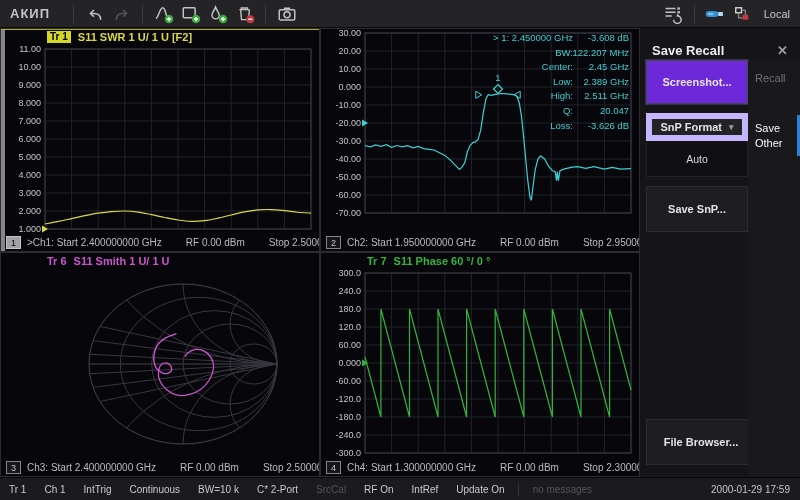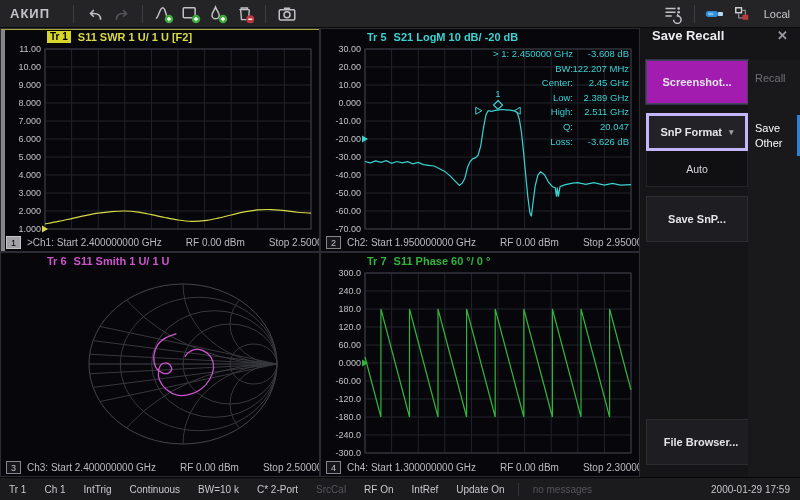--- a/index.html
+++ b/index.html
@@ -27,28 +27,28 @@
   .meas{font-size:11px;}
   .pf{position:absolute;left:0;bottom:0;right:0;height:17px;display:flex;align-items:center;
     padding:0 5px;font-size:10px;color:#bcbcc0;}
   .chbox{width:15px;height:13px;border:1px solid #85858a;color:#c4c4c8;font-size:9px;display:flex;
     align-items:center;justify-content:center;margin-right:6px;background:#17171b;flex:none;}
   .chbox.active{background:#a2a2a6;color:#000;border-color:#c4c4c8;}
   .pftext{flex:1;display:flex;justify-content:center;gap:24px;white-space:nowrap;}
 
   
   .sidebar{position:absolute;top:28px;left:640px;width:160px;height:449px;background:#151518;}
-  .sb-title{height:30px;display:flex;align-items:flex-start;padding:0 12px;font-size:13px;
+  .sb-title{height:30px;display:flex;align-items:flex-end;padding:0 12px;font-size:13px;
     font-weight:bold;color:#ededf0;}
   .sb-close{margin-left:auto;color:#9a9aa0;font-size:13px;cursor:default;}
   .sb-col{position:absolute;left:6px;top:32px;width:102px;}
   .sb-btn{background:#1e1e22;border:1px solid #2c2c31;color:#e4e4e8;font-weight:bold;font-size:11px;
     display:flex;align-items:center;justify-content:center;text-align:center;margin-bottom:9px;}
-  .sb-btn.focus{border-color:#45455c;box-shadow:0 0 0 1px #32324a;background:#a21caf;}
-  .sb-drop-top{height:38px;background:#232327;border:3px solid #c4b5fd;display:flex;align-items:center;
+  .sb-btn.focus{border-color:#45455c;box-shadow:0 0 0 1px #32324a;background:#6d28d9;}
+  .sb-drop-top{height:28px;background:#232327;border:6px solid #c4b5fd;display:flex;align-items:center;
     justify-content:center;gap:7px;font-weight:bold;font-size:11px;color:#e4e4e8;}
   .sb-caret{color:#9a9aa0;font-size:9px;}
   .sb-auto{height:36px;background:#101013;border:1px solid #232327;border-top:none;display:flex;
     align-items:center;justify-content:center;font-size:10.5px;color:#d8d8dc;margin-bottom:9px;}
   .sb-file{position:absolute;left:6px;bottom:12px;width:110px;height:46px;margin:0;}
   .sb-tabs{position:absolute;right:0;top:32px;width:52px;bottom:0;background:#19191c;}
   .sb-tab{padding:11px 7px;font-size:11px;color:#6f6f75;line-height:1.3;position:relative;}
   .sb-tab.active{color:#fafafa;}
   .sb-tab.active::after{content:"";position:absolute;right:0;top:5px;bottom:5px;width:3px;background:#2f7fd6;}
   .sb-tab + .sb-tab{margin-top:14px;}
@@ -198,24 +198,20 @@
         <span>&gt;Ch1: Start 2.400000000 GHz</span>
         <span>RF 0.00 dBm</span>
         <span>Stop 2.500000000 GHz</span>
       </span>
     </div>
     <div class="activebar"></div>
     <div class="activetop"></div>
   </div>
 
   <div class="panel">
-    <div class="ph">
-      <span class="trlabel" style="color:#3bd2d2">Tr 5</span>
-      <span class="meas" style="color:#3bd2d2">S21 LogM 10 dB/ -20 dB</span>
-    </div>
     <svg class="chart-svg" width="318" height="189">
         <line x1="44" y1="4" x2="44" y2="184" stroke="#23232d" stroke-width="1"></line>
         <line x1="70.6" y1="4" x2="70.6" y2="184" stroke="#23232d" stroke-width="1"></line>
         <line x1="97.2" y1="4" x2="97.2" y2="184" stroke="#23232d" stroke-width="1"></line>
         <line x1="123.8" y1="4" x2="123.8" y2="184" stroke="#23232d" stroke-width="1"></line>
         <line x1="150.4" y1="4" x2="150.4" y2="184" stroke="#23232d" stroke-width="1"></line>
         <line x1="177" y1="4" x2="177" y2="184" stroke="#23232d" stroke-width="1"></line>
         <line x1="203.6" y1="4" x2="203.6" y2="184" stroke="#23232d" stroke-width="1"></line>
         <line x1="230.2" y1="4" x2="230.2" y2="184" stroke="#23232d" stroke-width="1"></line>
         <line x1="256.8" y1="4" x2="256.8" y2="184" stroke="#23232d" stroke-width="1"></line>

